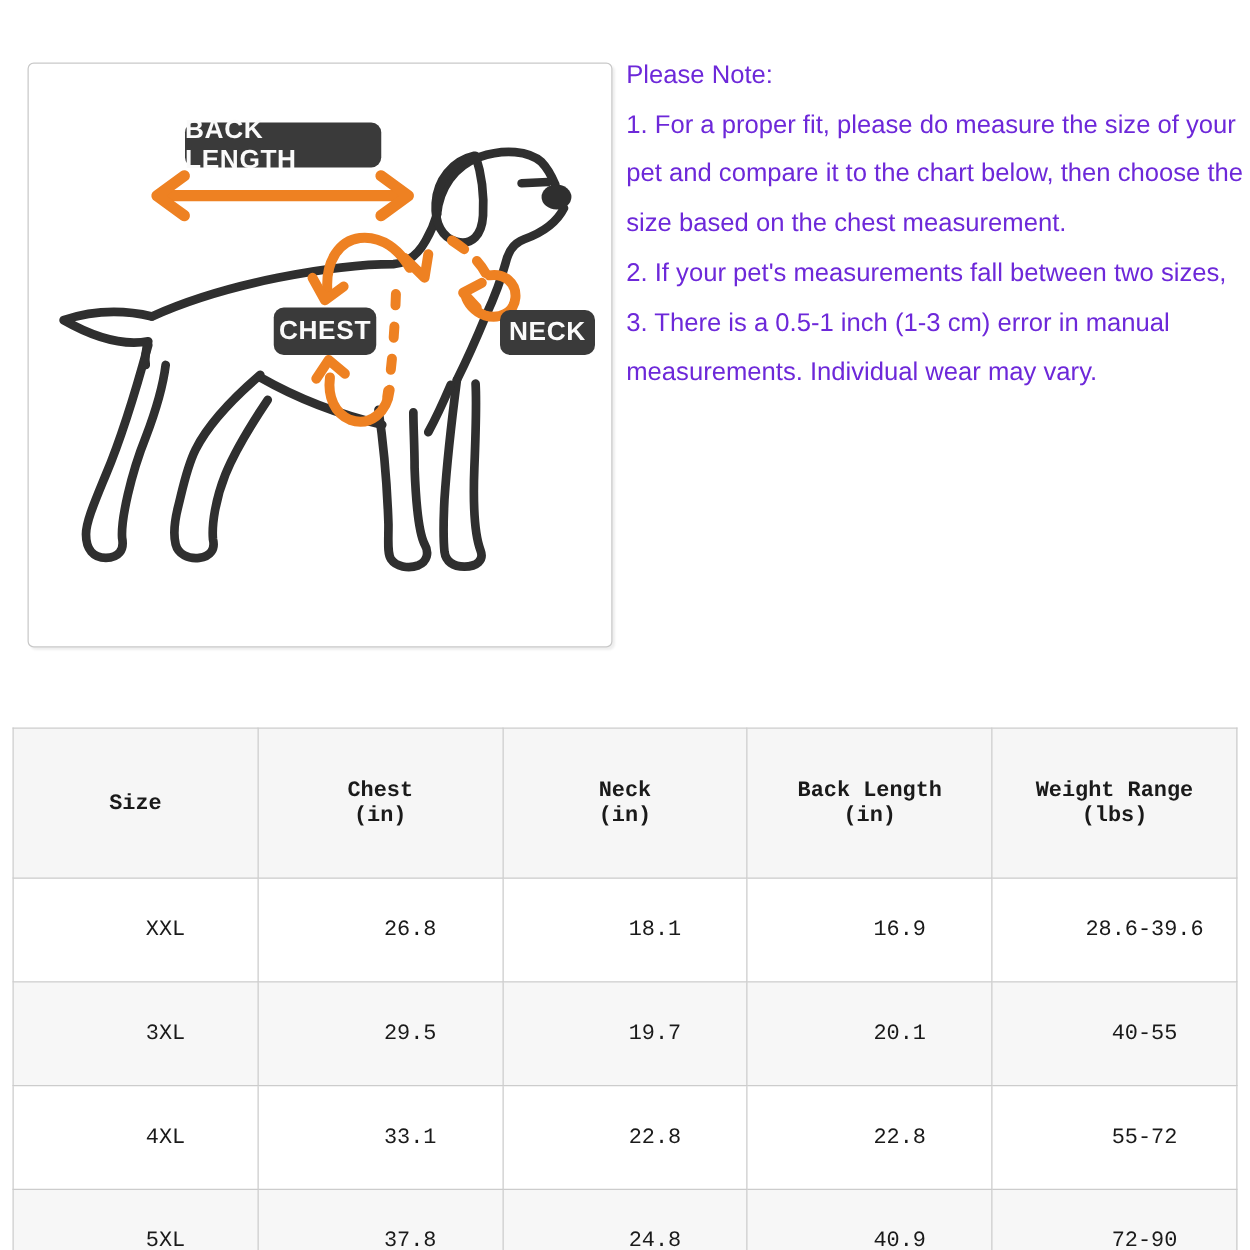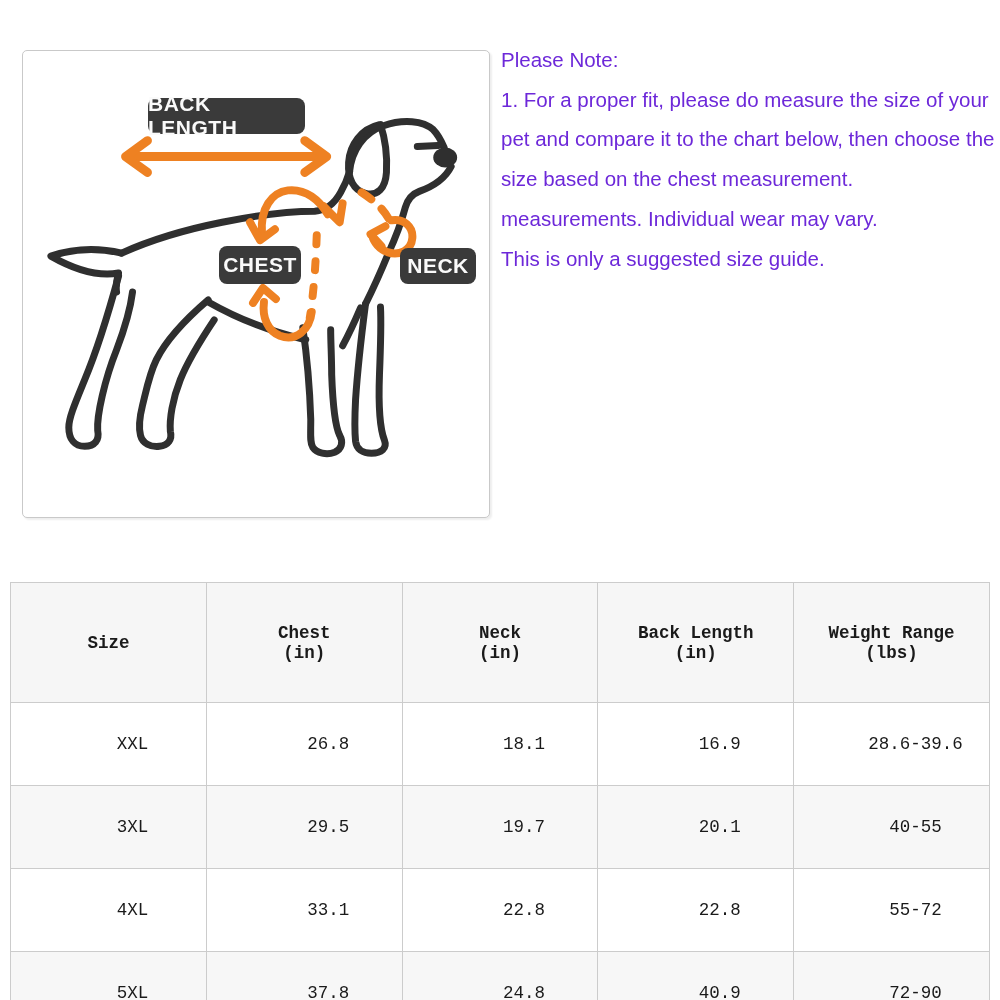--- a/index.html
+++ b/index.html
@@ -115,22 +115,23 @@
     <div class="badge badge-neck">
       <span>NECK</span>
     </div>
   </div>
 
   <div class="notes">
     <div>Please Note:</div>
     <div>1. For a proper fit, please do measure the size of your</div>
     <div>pet and compare it to the chart below, then choose the</div>
     <div>size based on the chest measurement.</div>
+    <div>2. If your pet's measurements fall between two sizes,</div>
+    <div>3. There is a 0.5-1 inch (1-3 cm) error in manual</div>
     <div>measurements. Individual wear may vary.</div>
-    <div>This is only a suggested size guide.</div>
   </div>
 
   <table class="size-chart">
     <thead>
       <tr>
         <th>
           <div class="h-label">Size</div>
 
         </th>
         <th>

